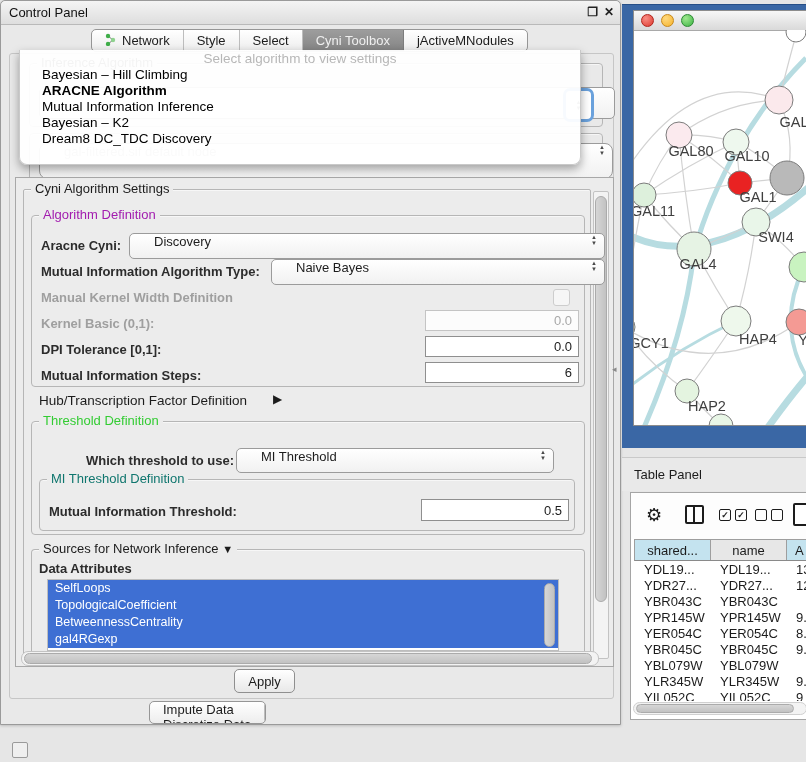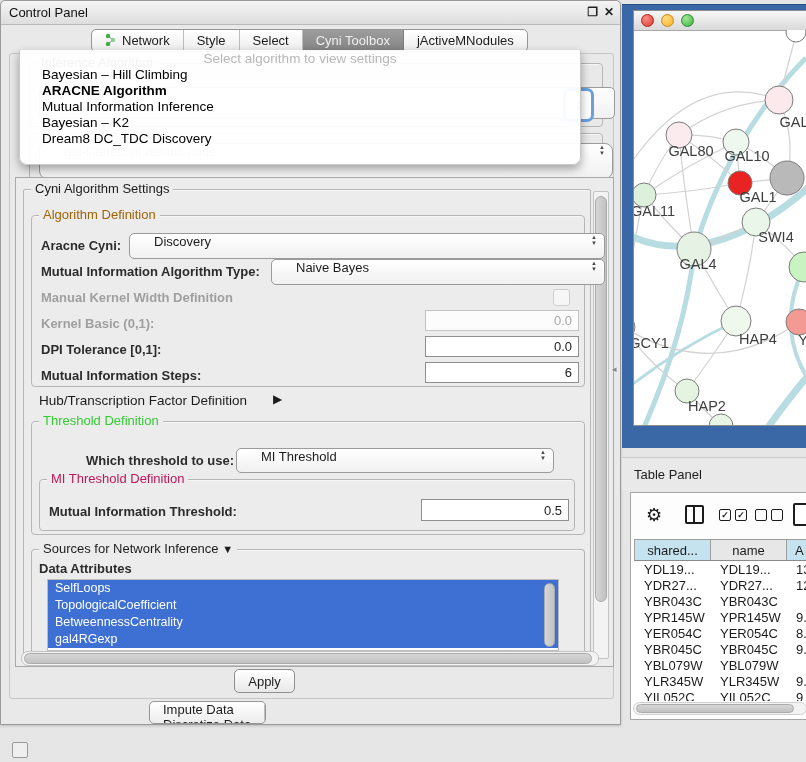--- a/index.html
+++ b/index.html
@@ -132,21 +132,21 @@
 
   <div class="gb" style="left:22px;top:188px;width:566px;height:470px;border-radius:2px;">
     <span class="leg">Cyni Algorithm Settings</span>
   </div>
 
   <div class="sb-track" style="left:592px;top:190px;width:14px;height:466px;border-radius:2px;">
     <div class="sb-thumb" style="left:1px;top:4px;width:10px;height:404px;"></div>
   </div>
 
   <div class="gb" style="left:30px;top:214px;width:552px;height:170px;">
-    <span class="leg" style="color:#a16207;">Algorithm Definition</span>
+    <span class="leg" style="color:#a21caf;">Algorithm Definition</span>
   </div>
   <span class="lbl" style="left:40px;top:237px;">Aracne Cyni:</span>
   <div class="combo" style="left:128px;top:232px;width:450px;height:24px;">
     <span>Discovery</span>
     <span class="stepper">
         <span>▲</span>
         <span>▼</span>
       </span>
   </div>
   <span class="lbl" style="left:40px;top:263px;">Mutual Information Algorithm Type:</span>
@@ -180,21 +180,21 @@
   </div>
   <span class="lbl" style="left:85px;top:452px;">Which threshold to use:</span>
   <div class="combo" style="left:235px;top:447px;width:292px;height:23px;">
     <span>MI Threshold</span>
     <span class="stepper">
         <span>▲</span>
         <span>▼</span>
       </span>
   </div>
   <div class="gb" style="left:38px;top:478px;width:534px;height:50px;">
-    <span class="leg" style="color:#be185d;">MI Threshold Definition</span>
+    <span class="leg" style="color:#0f766e;">MI Threshold Definition</span>
   </div>
   <span class="lbl" style="left:48px;top:503px;">Mutual Information Threshold:</span>
   <div class="field" style="left:420px;top:498px;width:134px;height:20px;">
     <span>0.5</span>
   </div>
 
   <div class="gb" style="left:30px;top:548px;width:552px;height:104px;border-bottom:none;border-radius:4px 4px 0 0;">
     <span class="leg">
       <span>Sources for Network Inference</span>
       <span style="font-size:11px;">▼</span>

